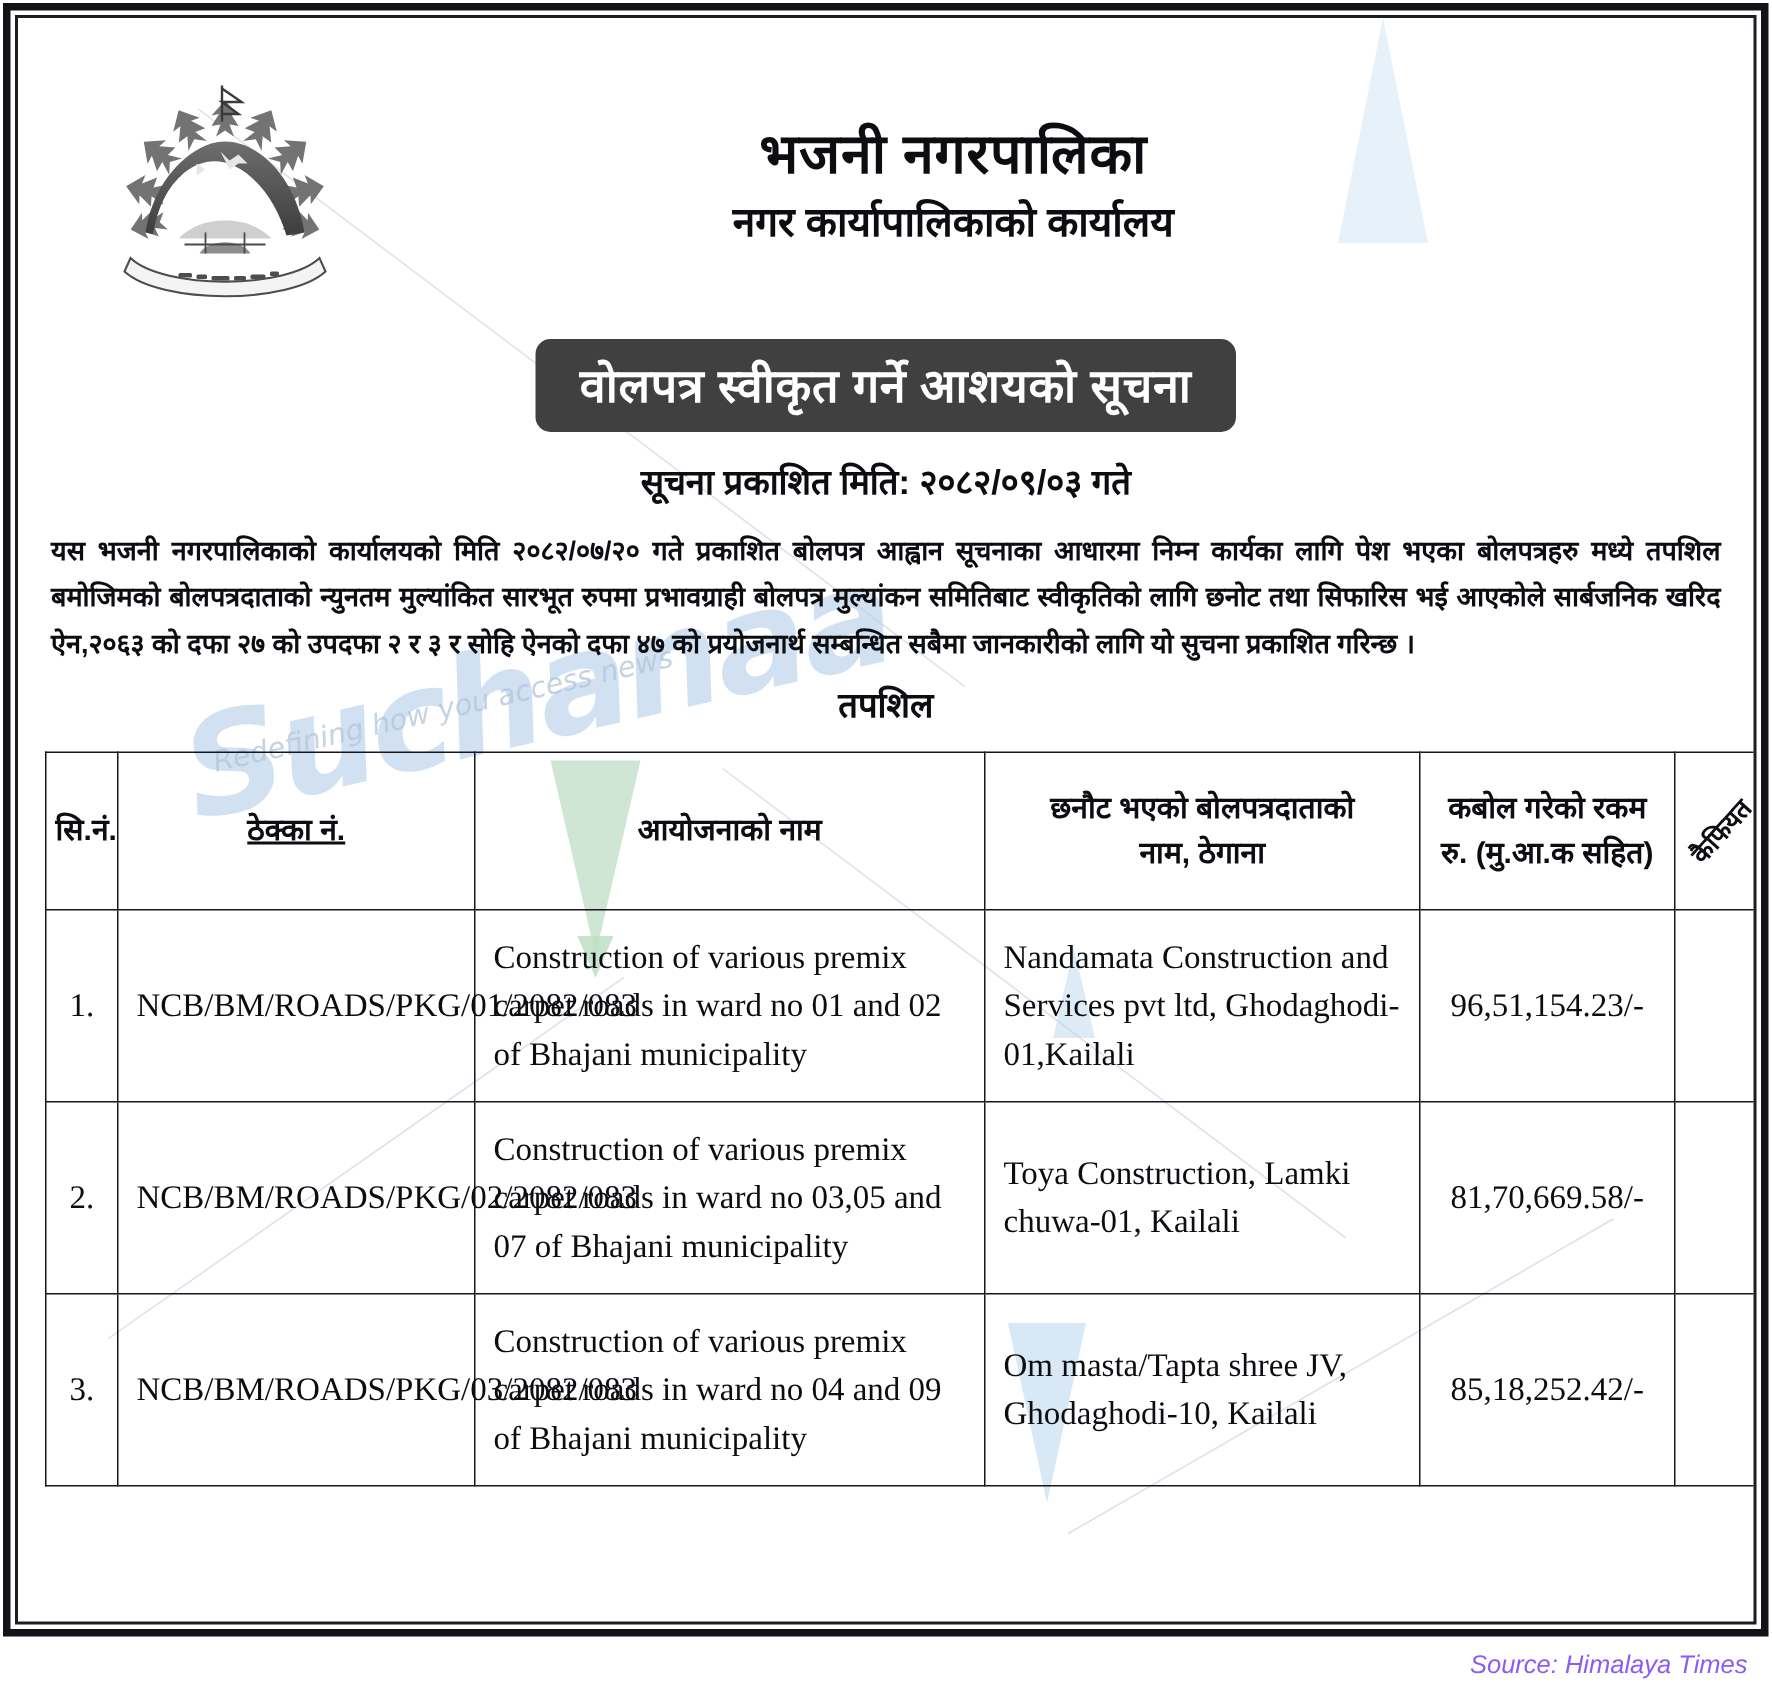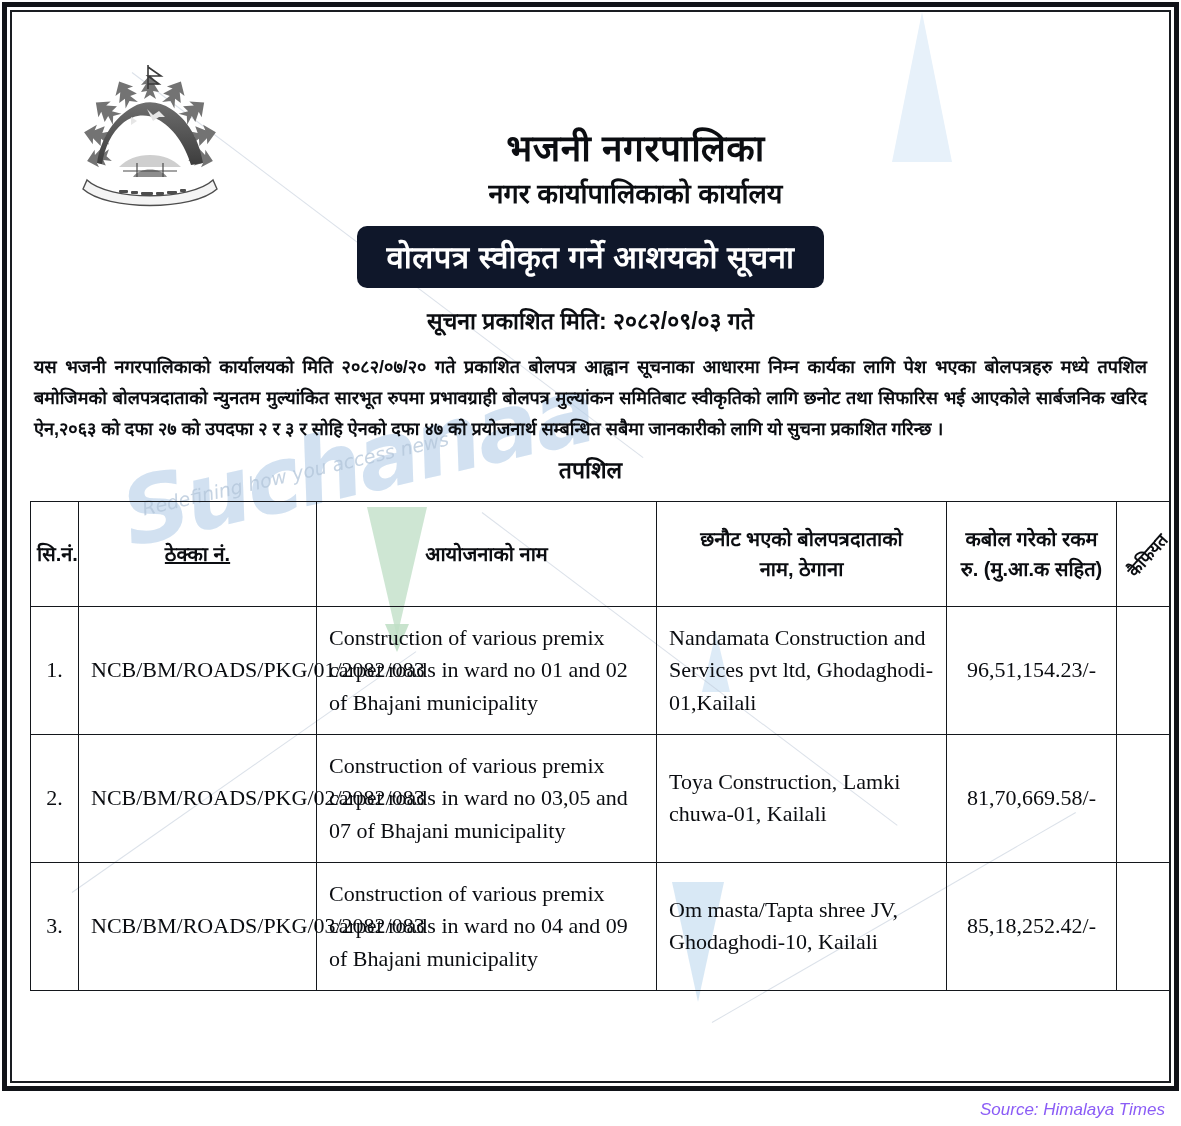--- a/index.html
+++ b/index.html
@@ -106,21 +106,21 @@
     background: rgba(190, 200, 215, 0.55);
     height: 1px;
     transform-origin: left center;
   }
 
   
   .header {
     position: relative;
     z-index: 2;
     display: flex;
-    align-items: flex-end;
+    align-items: center;
     padding: 8px 0 0 0;
     min-height: 190px;
   }
   .emblem-wrap {
     width: 240px;
     flex: 0 0 240px;
     display: flex;
     justify-content: center;
     padding-top: 10px;
   }
@@ -157,21 +157,21 @@
 
   
   .title-row {
     position: relative;
     z-index: 2;
     text-align: center;
     margin-top: 12px;
   }
   .title-banner {
     display: inline-block;
-    background: #0f172a;
+    background: #404040;
     color: #ffffff;
     font-family: "Liberation Sans", sans-serif;
     font-size: 31px;
     font-weight: 700;
     padding: 9px 30px 11px 30px;
     border-radius: 10px;
     letter-spacing: 0.5px;
   }
   .pub-date {
     position: relative;

